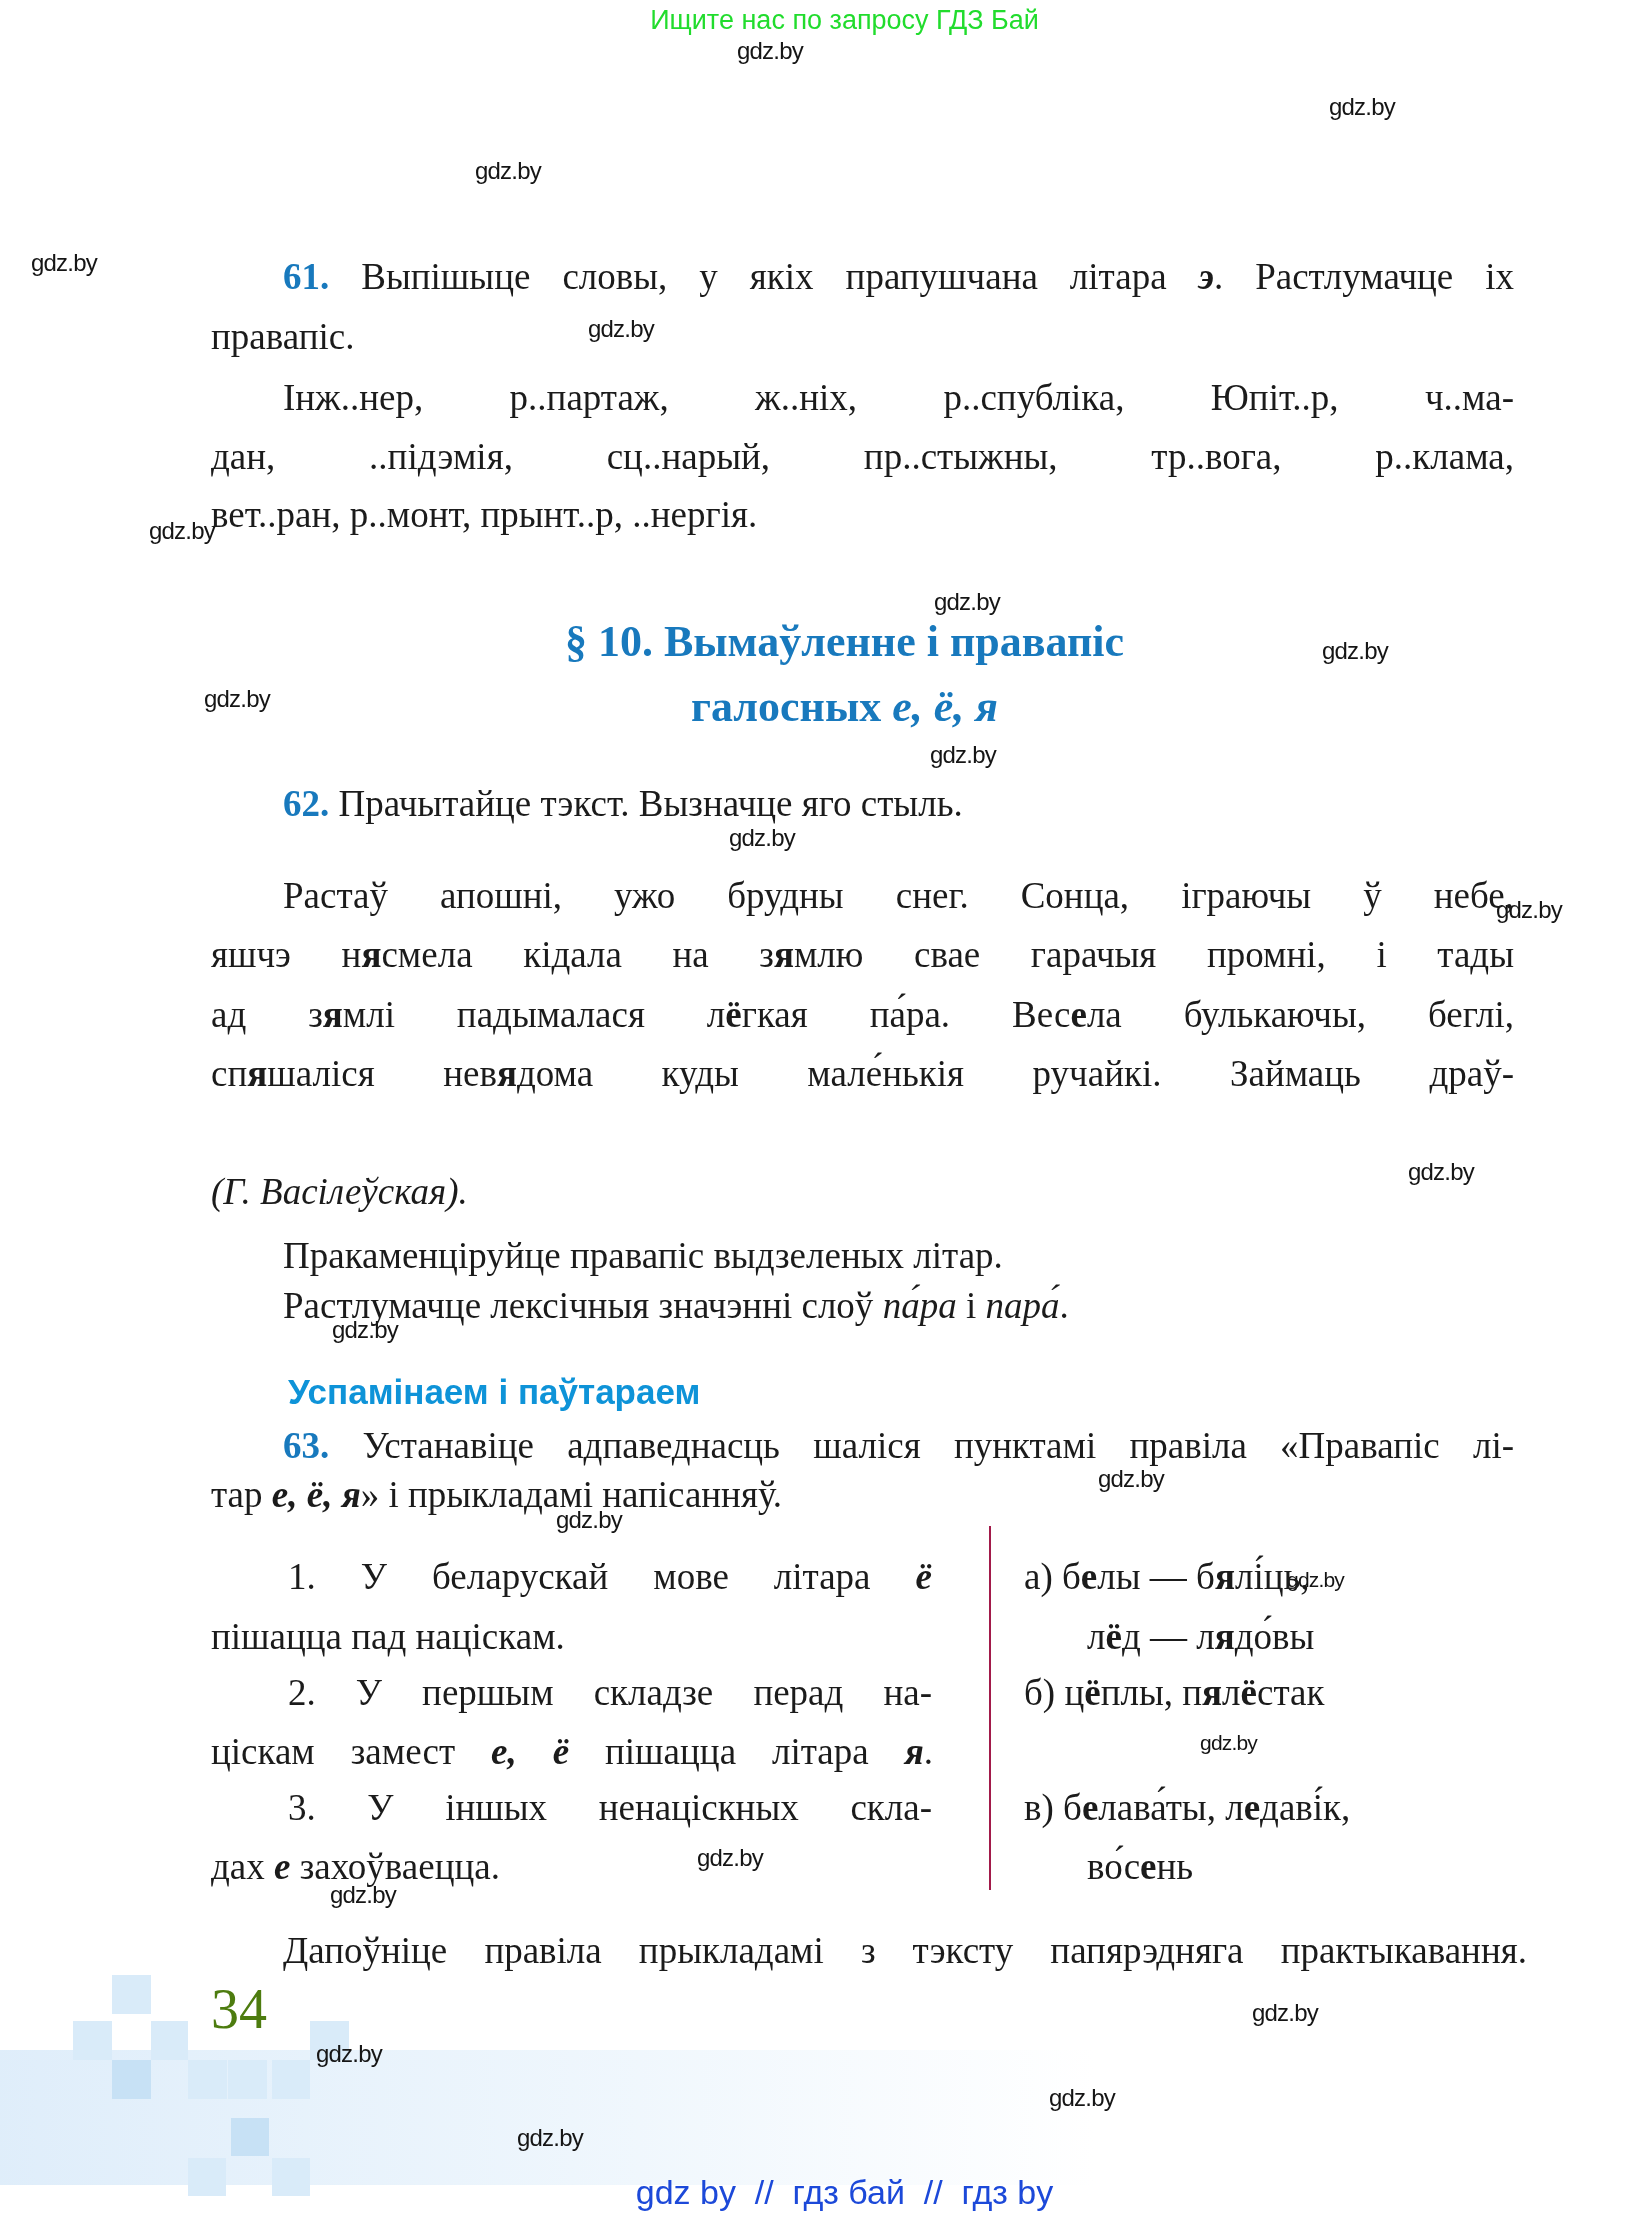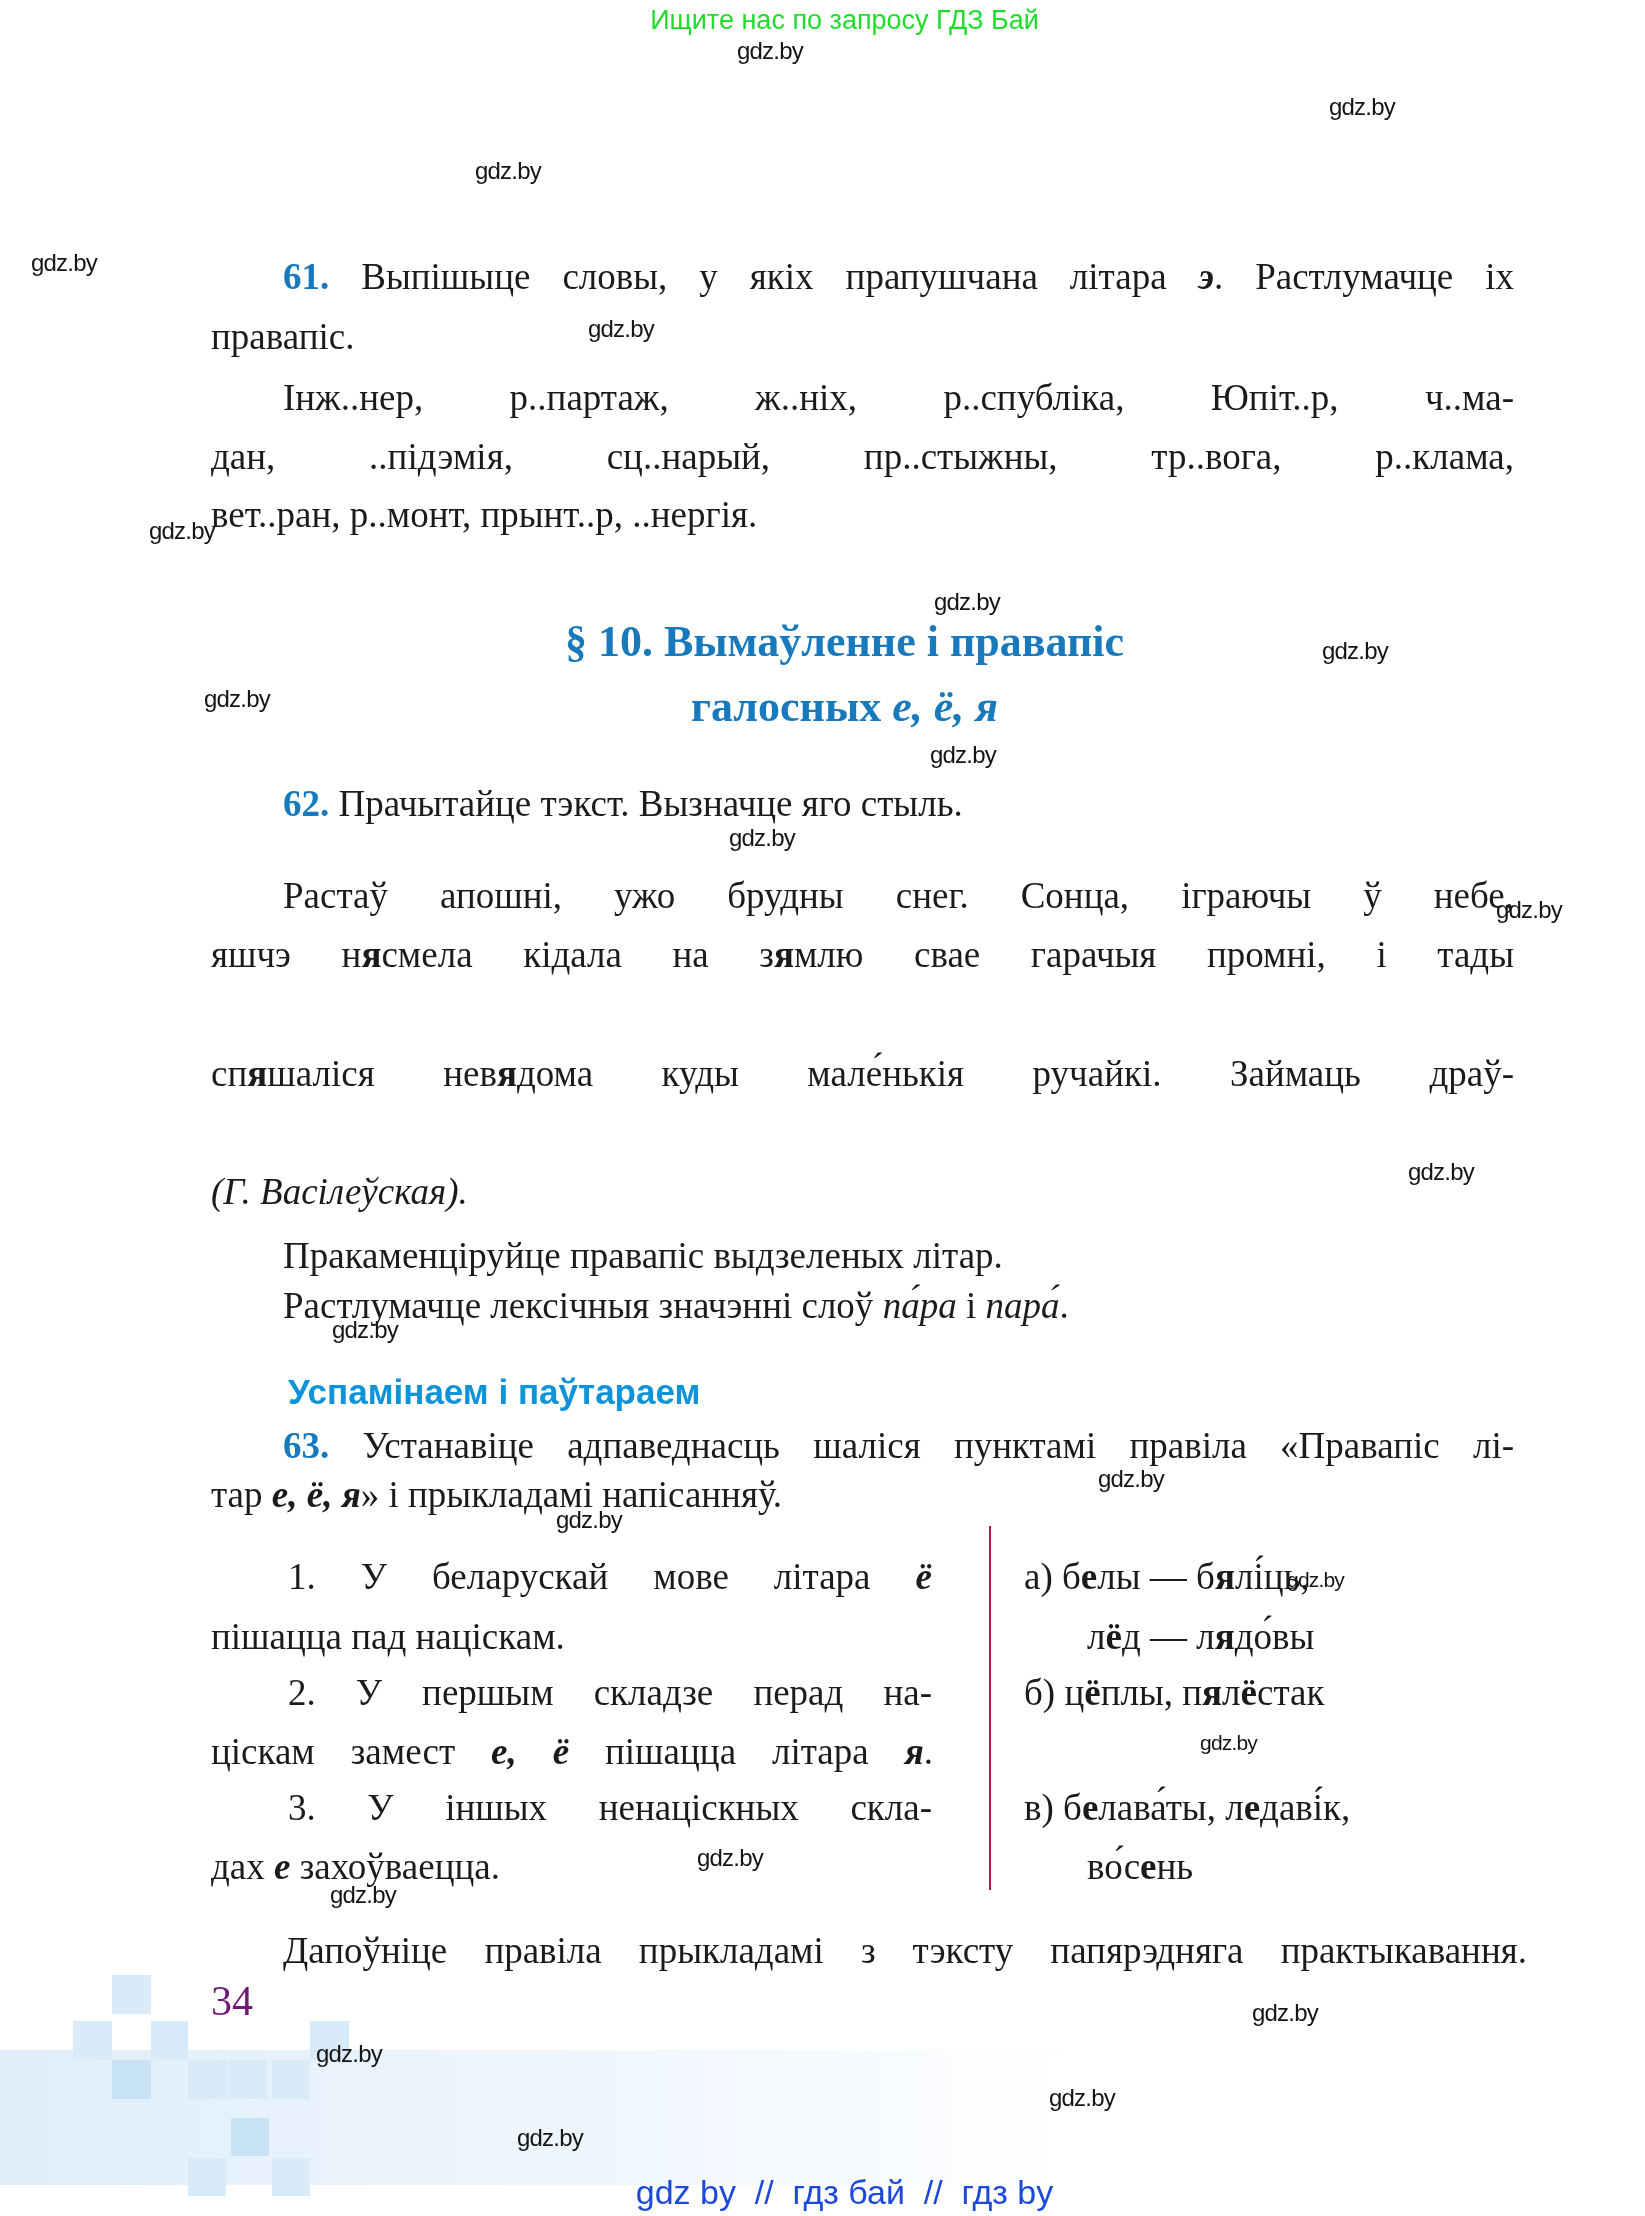--- a/index.html
+++ b/index.html
@@ -17,21 +17,21 @@
   .green-banner{position:absolute;top:4.8px;left:0;width:100%;text-align:center;
       font-family:"Liberation Sans",sans-serif;font-size:27px;color:#21dc2d;}
   .section-heading{position:absolute;left:0;width:100%;text-align:center;
       font-size:44px;font-weight:700;color:#1879bd;line-height:1;}
   .subhead{position:absolute;font-family:"Liberation Sans",sans-serif;
       font-size:35px;font-weight:700;color:#0e93d8;line-height:1;}
   .divider{position:absolute;width:2.4px;background:#a21a4a;}
   .footer-links{position:absolute;left:0;width:100%;text-align:center;
       font-family:"Liberation Sans",sans-serif;font-size:34px;color:#1c49d9;
       white-space:pre;}
-  .page-number{position:absolute;font-size:42px;color:#701a75;text-align:center;}
+  .page-number{position:absolute;font-size:56px;color:#4d7c0f;text-align:center;}
   .sq{position:absolute;background:#d9ebf9;}
   .sq-d{background:#c7e1f5;}
   .band{position:absolute;left:0;top:2050px;width:1095px;height:135px;
       background:linear-gradient(90deg,rgba(215,233,249,0.8) 0%,rgba(219,236,250,0.45) 55%,rgba(222,238,251,0) 100%);}
 </style>
 </head>
 <body>
 
 <div class="page">
 
@@ -80,20 +80,21 @@
   <div class="line just" style="left:283px;top:377px;width:1231px"><span>Інж..нер, р..партаж, ж..ніх, р..спубліка, Юпіт..р, ч..ма-</span></div>
   <div class="line just" style="left:211px;top:436px;width:1303px"><span>дан, ..підэмія, сц..нарый, пр..стыжны, тр..вога, р..клама,</span></div>
   <div class="line" style="left:211px;top:494px"><span>вет..ран, р..монт, прынт..р, ..нергія.</span></div>
 
   <div class="section-heading" style="top:620px">§ 10. Вымаўленне і правапіс</div>
   <div class="section-heading" style="top:685px"><span>галосных </span><span class="i">е, ё, я</span></div>
 
   <div class="line" style="left:283px;top:783px"><span class="num">62.</span><span> Прачытайце тэкст. Вызначце яго стыль.</span></div>
   <div class="line just" style="left:283px;top:875px;width:1231px"><span>Растаў апошні, ужо брудны снег. Сонца, іграючы ў небе,</span></div>
   <div class="line just" style="left:211px;top:934px;width:1303px"><span>яшчэ н</span><span class="b">я</span><span>смела кідала на з</span><span class="b">я</span><span>млю свае гарачыя промні, і тады</span></div>
+  <div class="line just" style="left:211px;top:994px;width:1303px"><span>ад з</span><span class="b">я</span><span>млі падымалася л</span><span class="b">ё</span><span>гкая па́ра. Вес</span><span class="b">е</span><span>ла булькаючы, беглі,</span></div>
   <div class="line just" style="left:211px;top:1053px;width:1303px"><span>сп</span><span class="b">я</span><span>шаліся нев</span><span class="b">я</span><span>дома куды мале́нькія ручайкі. Займаць драў-</span></div>
   <div class="line" style="left:211px;top:1171px"><span class="i">(Г. Васілеўская).</span></div>
   <div class="line" style="left:283px;top:1235px"><span>Пракаменціруйце правапіс выдзеленых літар.</span></div>
   <div class="line" style="left:283px;top:1285px"><span>Растлумачце лексічныя значэнні слоў </span><span class="i">па́ра</span><span> і </span><span class="i">пара́</span><span>.</span></div>
 
   <div class="subhead" style="left:288px;top:1374px">Успамінаем і паўтараем</div>
 
   <div class="line just" style="left:283px;top:1425px;width:1231px"><span class="num">63.</span><span> Устанавіце адпаведнасць шаліся пунктамі правіла «Правапіс лі-</span></div>
   <div class="line" style="left:211px;top:1474px"><span>тар </span><span class="bi">е, ё, я</span><span>» і прыкладамі напісанняў.</span></div>
 

